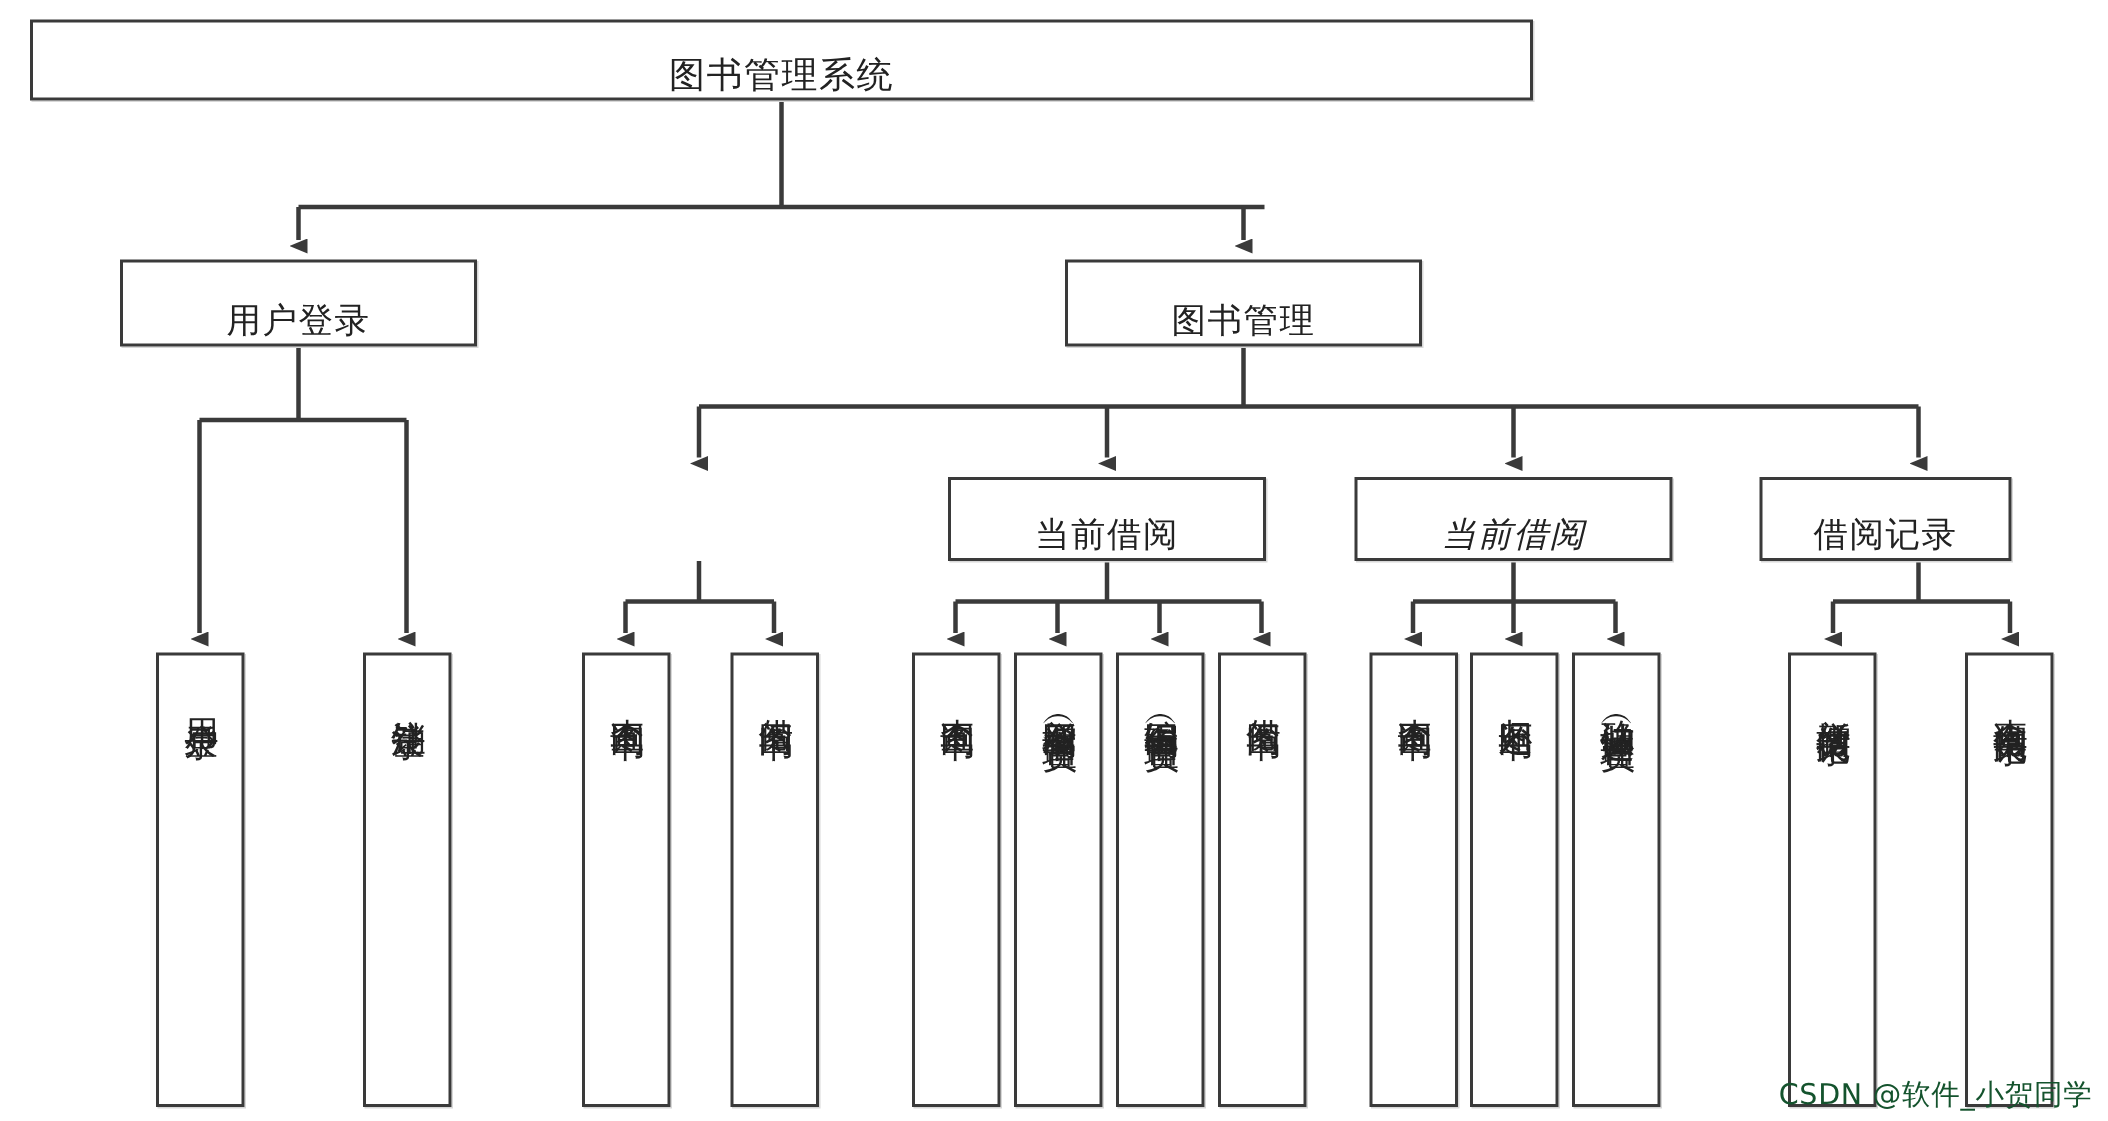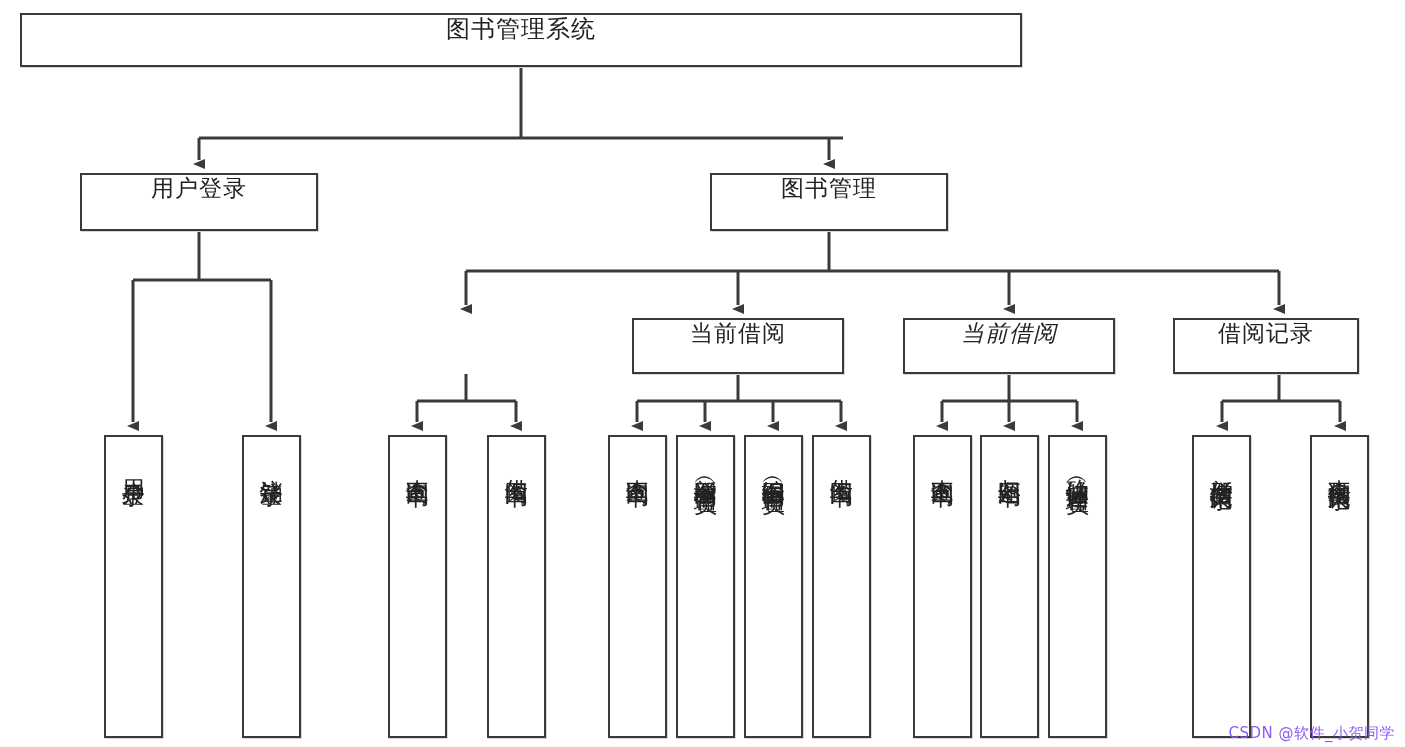--- a/index.html
+++ b/index.html
@@ -13,21 +13,21 @@
   #canvas{position:absolute;left:0;top:0;width:1405px;height:747px;}
   svg.wires{position:absolute;left:0;top:0;width:1405px;height:747px;pointer-events:none;}
 
   .node{
     position:absolute;
     box-sizing:border-box;
     background:#ffffff;
     border:2px solid #3a3a3a;
     box-shadow:1px 1px 0 0 #d8d8d8;
     display:flex;
-    align-items:flex-start;
+    align-items:flex-end;
     justify-content:center;
     color:#222222;
   }
   .node.horiz{
     font-size:23px;
     letter-spacing:1px;
     line-height:1.2;
   }
   .node.root{font-size:24px;}
   .node.leaf{
@@ -41,22 +41,22 @@
     font-size:23px;
     line-height:1.24;
     letter-spacing:2px;
     white-space:nowrap;
     color:#222222;
   }
   .watermark{
     position:absolute;
     right:10px;
     bottom:4px;
-    font-size:15px;
-    color:#8b5cf6;
+    font-size:19px;
+    color:#14532d;
     white-space:nowrap;
     letter-spacing:0.5px;
   }
 </style>
 </head>
 <body>
 
 <div id="canvas">
 
   <svg class="wires" viewBox="0 0 1405 747" xmlns="http://www.w3.org/2000/svg">
@@ -119,21 +119,21 @@
   <div class="node horiz" style="left:710px;top:173px;width:238px;height:58px;">
     <span>图书管理</span>
   </div>
 
   <div class="node horiz" style="left:632px;top:318px;width:212px;height:56px;">
     <span>当前借阅</span>
   </div>
   <div class="node horiz" style="left:903px;top:318px;width:212px;height:56px;font-style:italic;">
     <span>当前借阅</span>
   </div>
-  <div class="node horiz" style="left:1173px;top:318px;width:186px;height:56px;">
+  <div class="node horiz" style="left:1173px;top:318px;width:168px;height:56px;">
     <span>借阅记录</span>
   </div>
 
   <div class="node leaf" style="left:104px;top:435px;width:59px;height:303px;">
     <span class="vtext">用户登录</span>
   </div>
   <div class="node leaf" style="left:242px;top:435px;width:59px;height:303px;">
     <span class="vtext">注销登录</span>
   </div>
 

